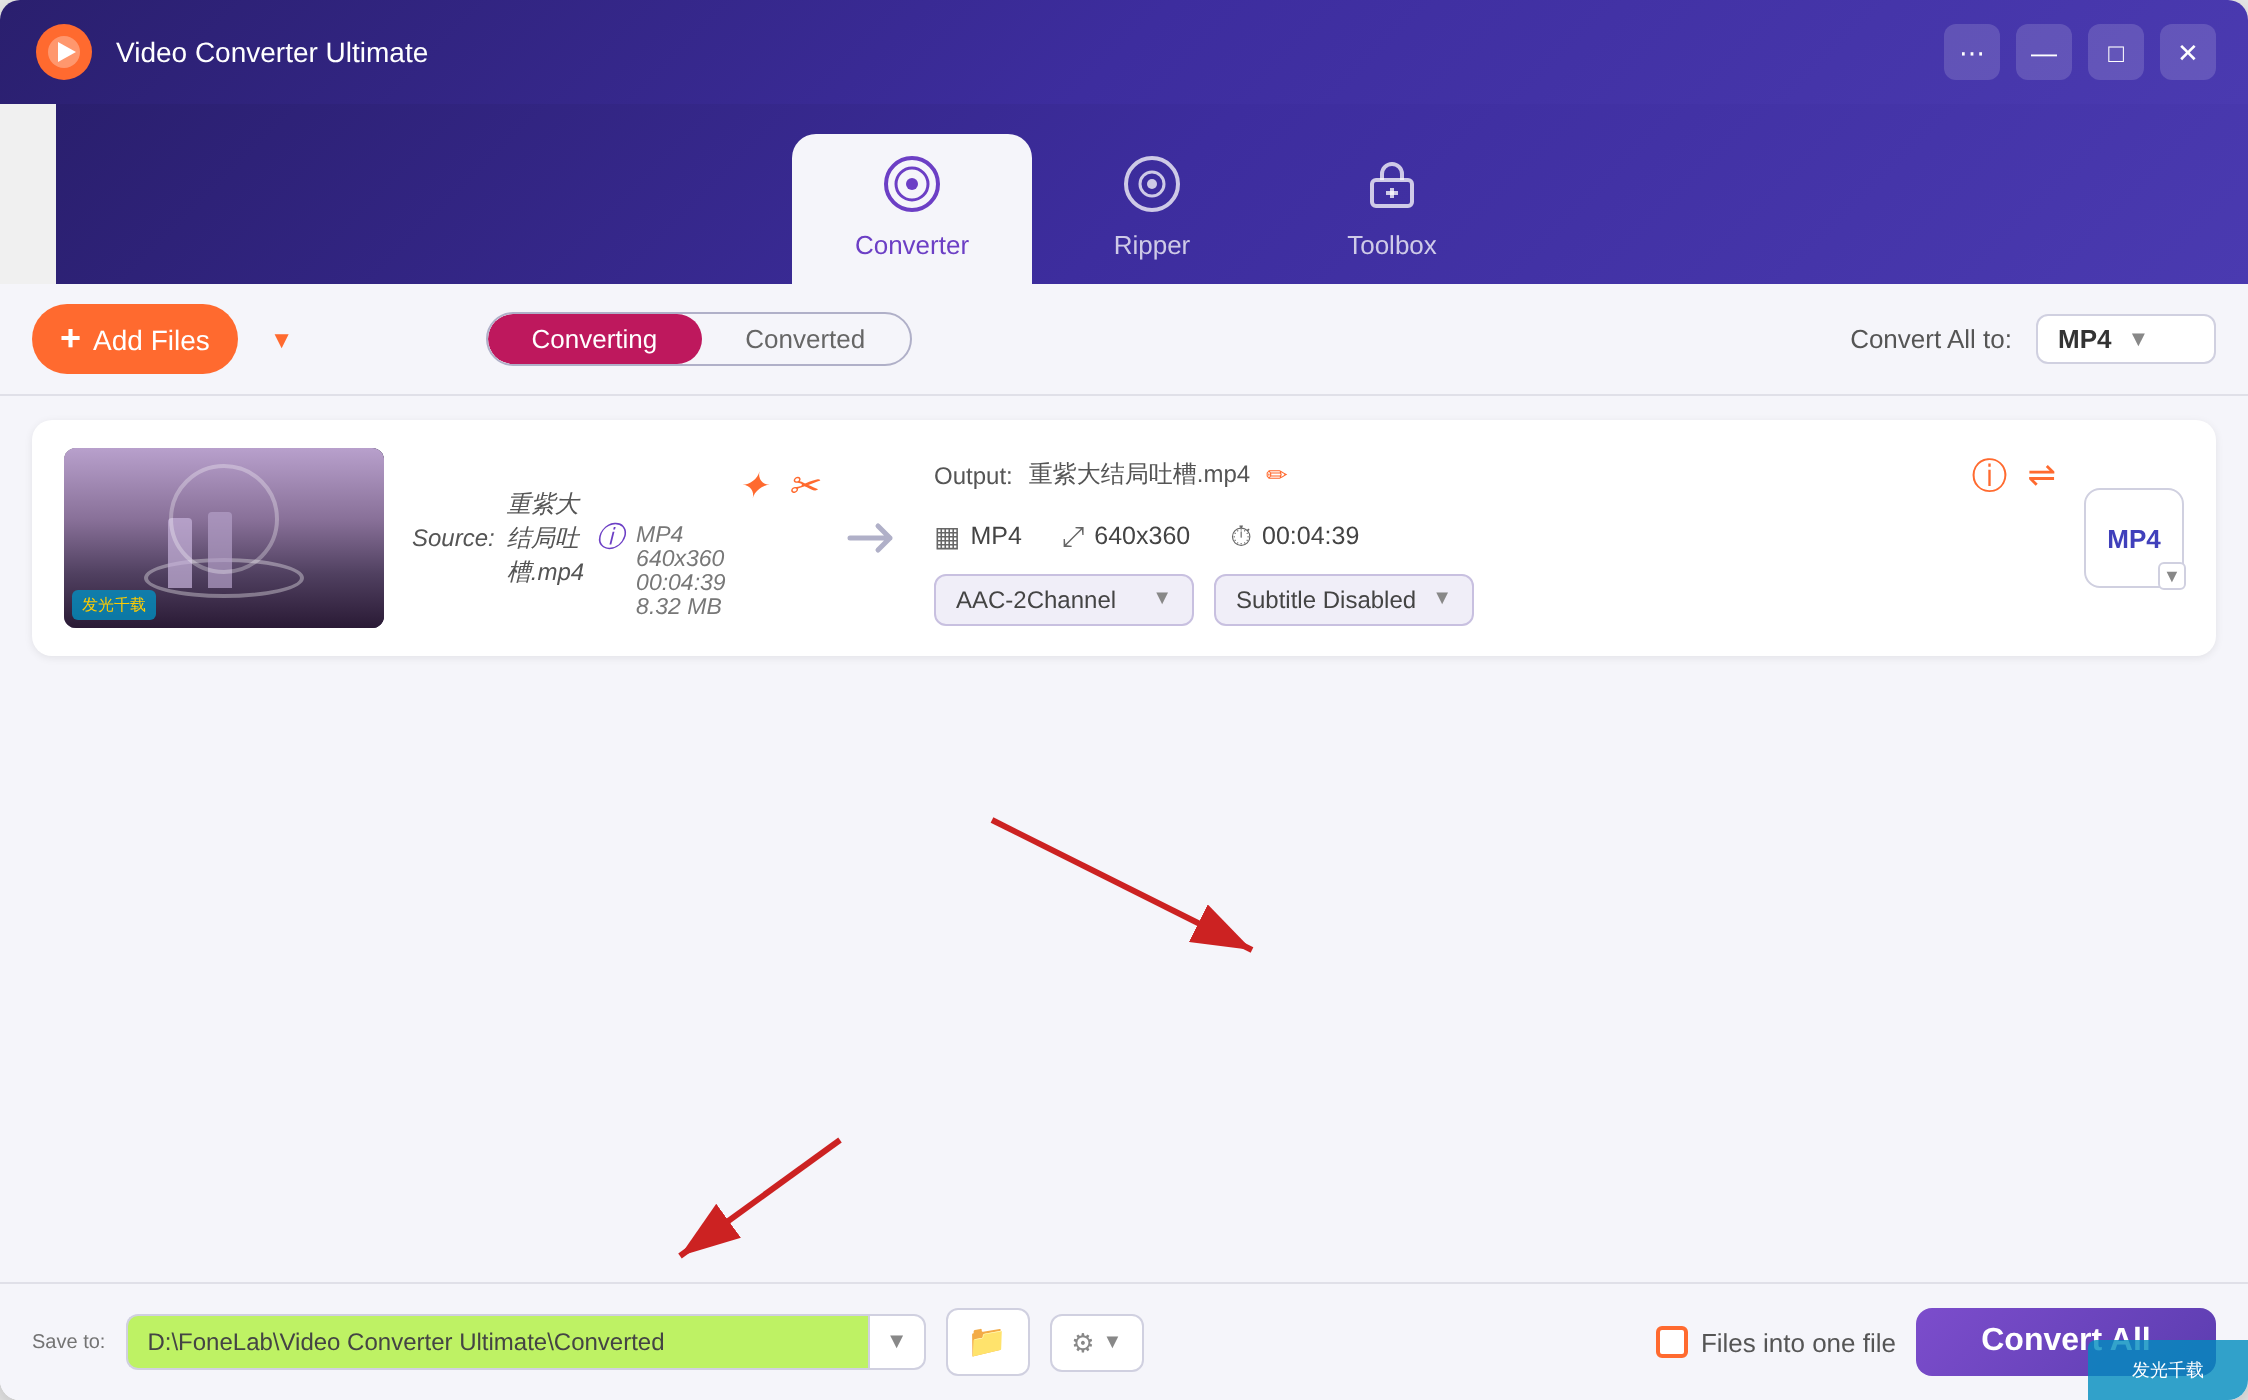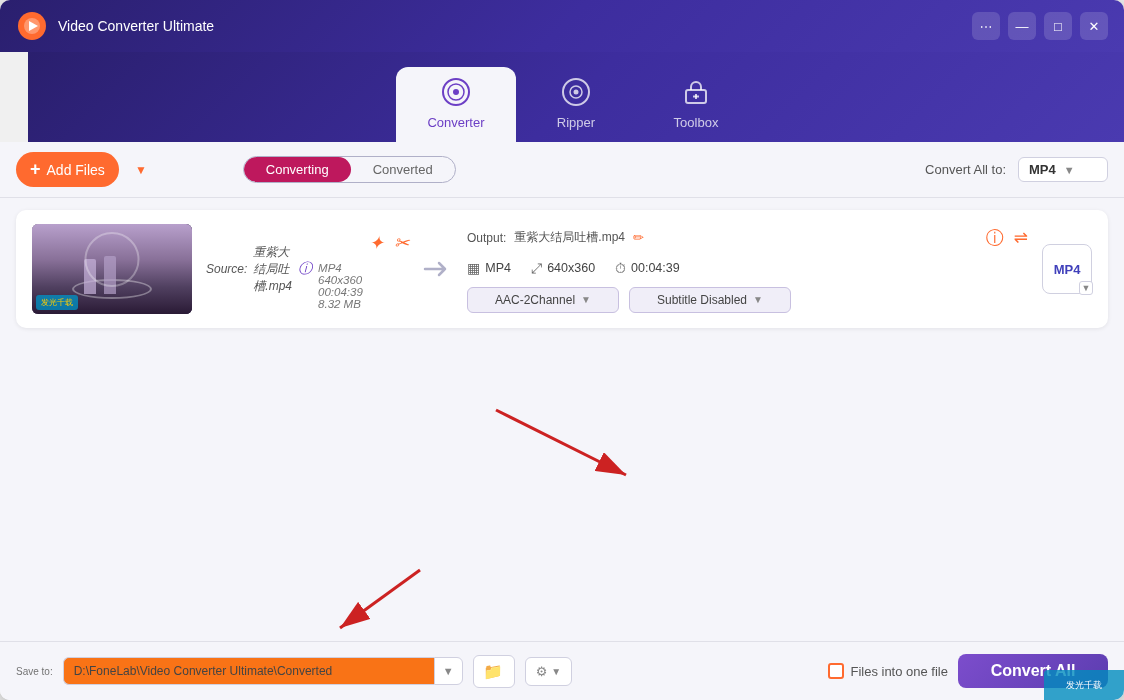--- a/index.html
+++ b/index.html
@@ -298,21 +298,21 @@
       gap: 10px;
       align-items: center;
     }
     .output-dropdown {
       display: flex;
       align-items: center;
       gap: 6px;
       background: #f0eef8;
       border: 1.5px solid #c8c0e0;
       border-radius: 6px;
-      padding: 5px 27px;
+      padding: 5px 10px;
       font-size: 12px;
       color: #444;
       cursor: pointer;
       min-width: 130px;
     }
     .output-dropdown-arrow { color: #888; font-size: 10px; margin-left: auto; }
 
     
     .format-badge {
       width: 50px;
@@ -358,21 +358,21 @@
       flex-shrink: 0;
     }
     .save-to-label {
       font-size: 10px;
       color: #737373;
       white-space: nowrap;
     }
     .save-path-input {
       flex: 1;
       max-width: 400px;
-      background: #f97316;
+      background: #bef264;
       border: 1.5px solid #d0d0e0;
       border-radius: 6px;
       padding: 6px 10px;
       font-size: 12px;
       color: #444;
     }
     .path-dropdown-btn {
       background: white;
       border: 1.5px solid #d0d0e0;
       border-left: none;

